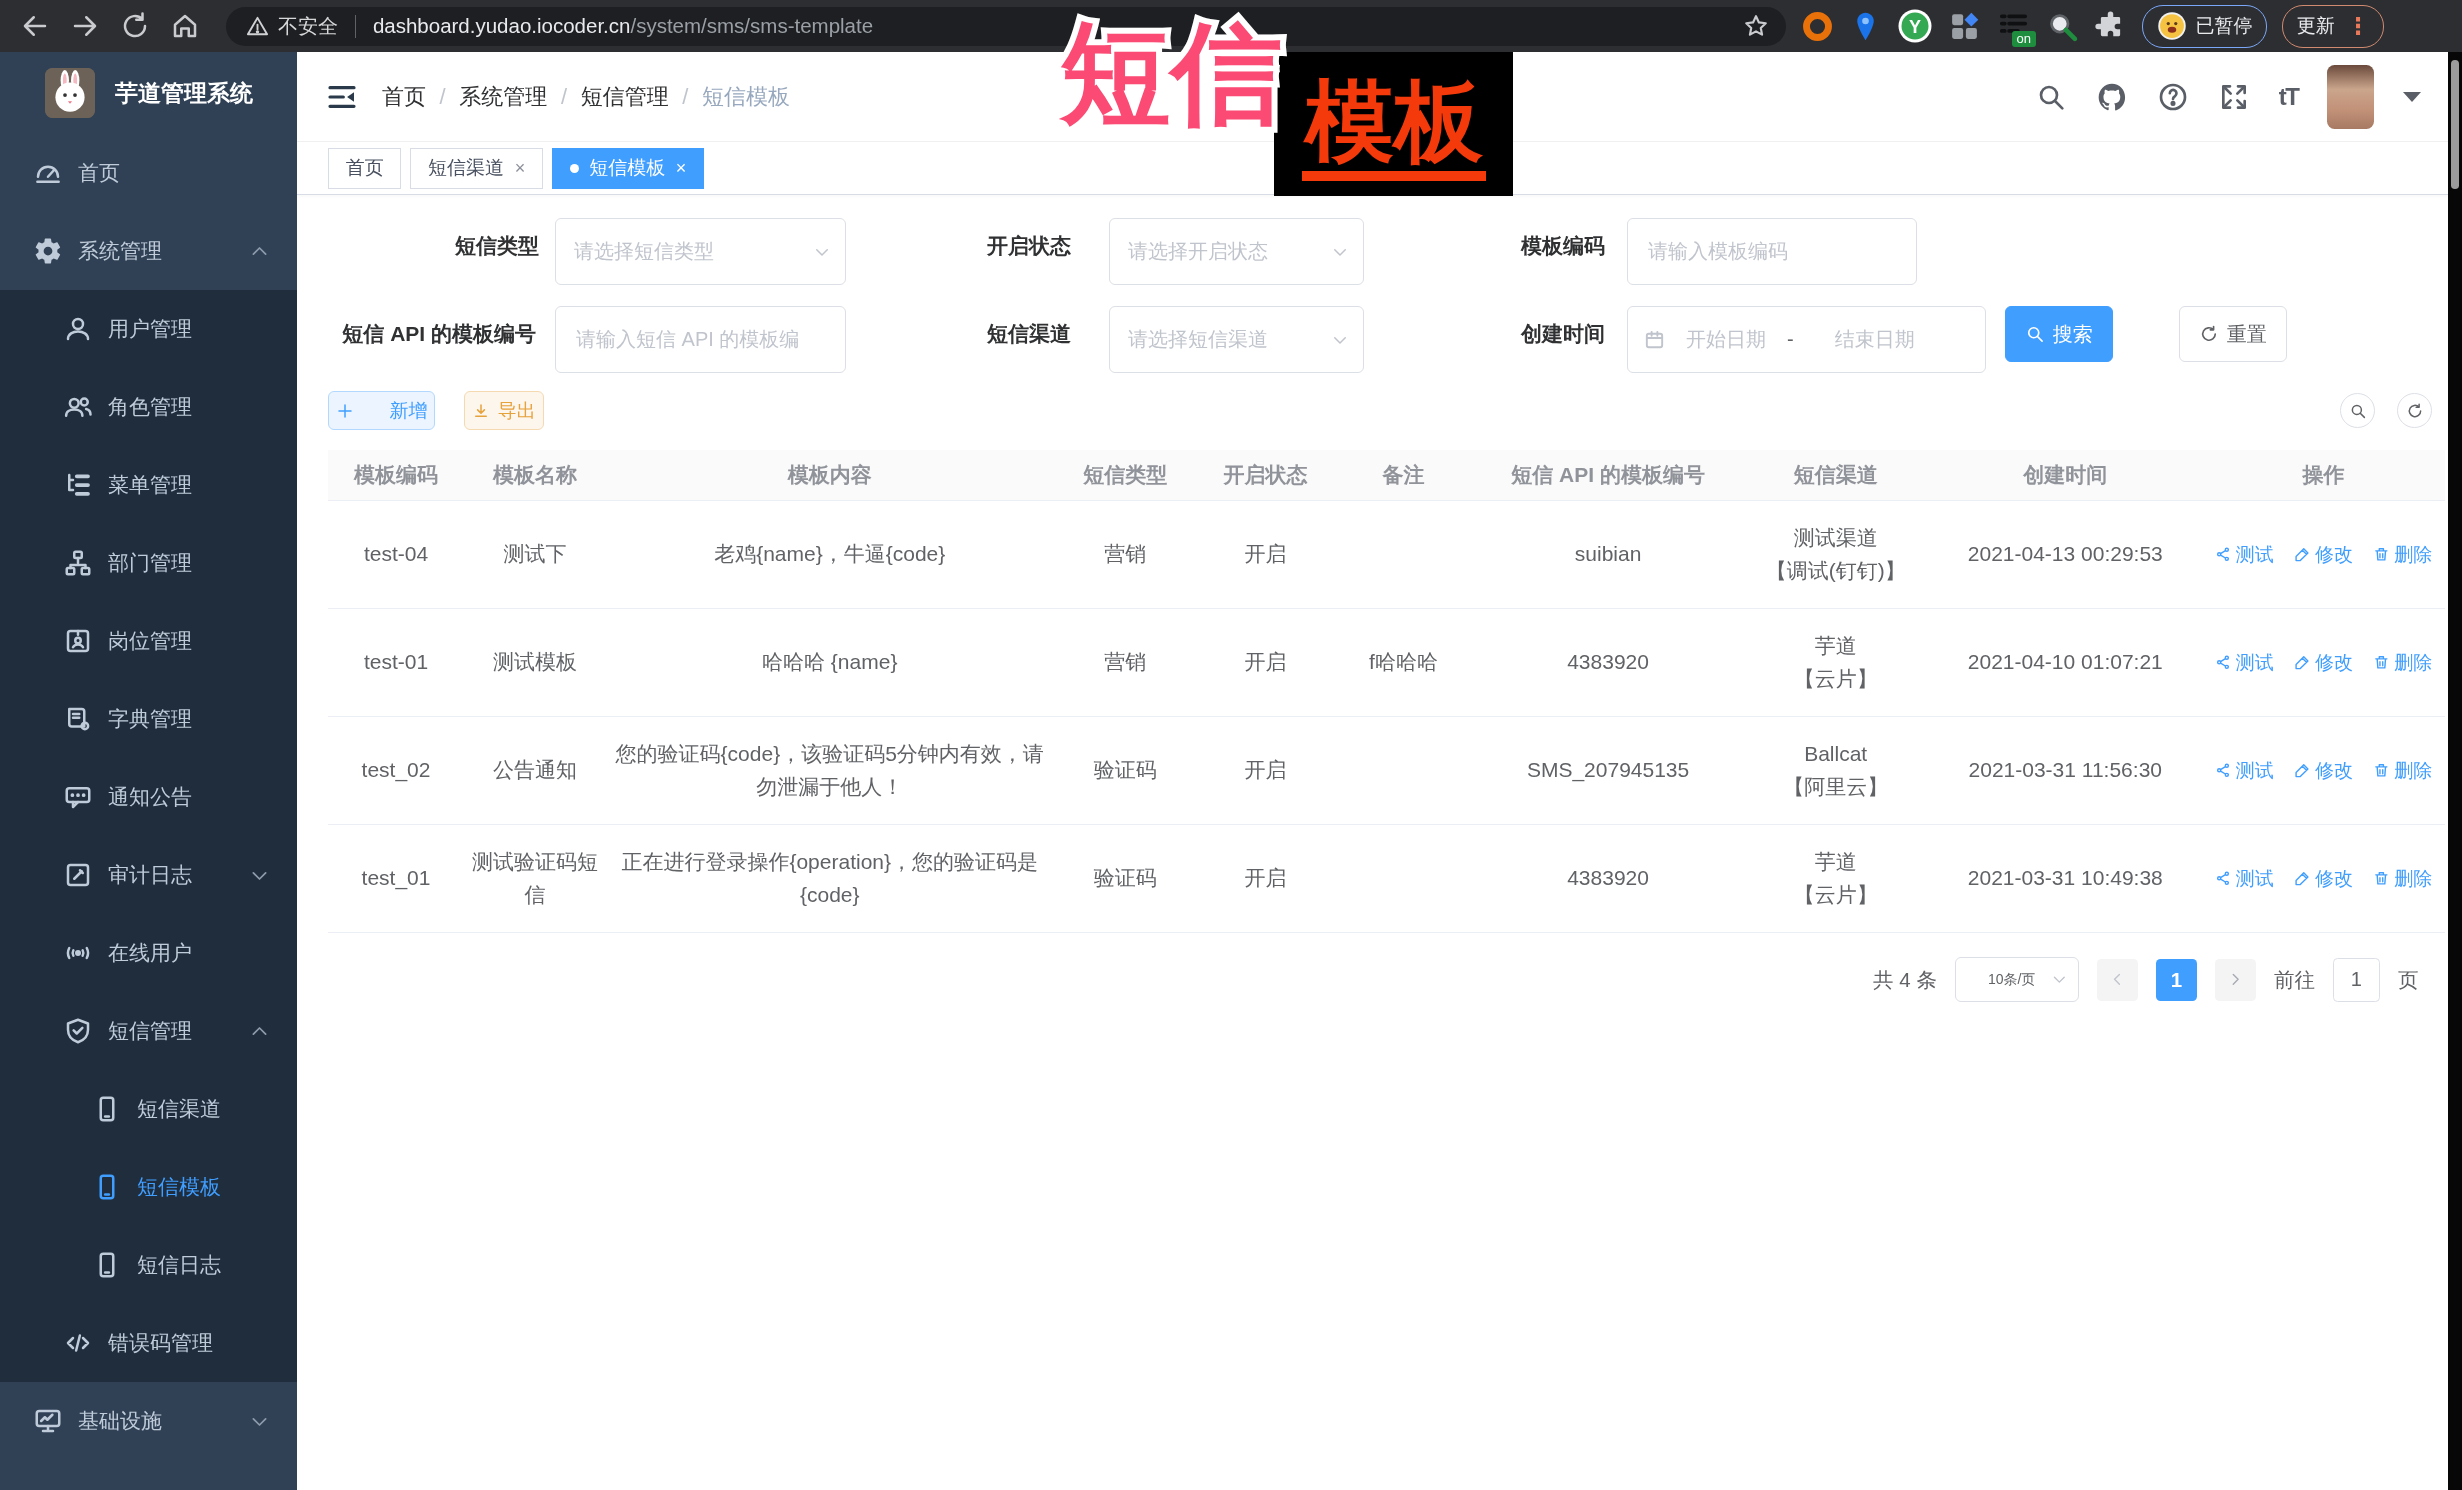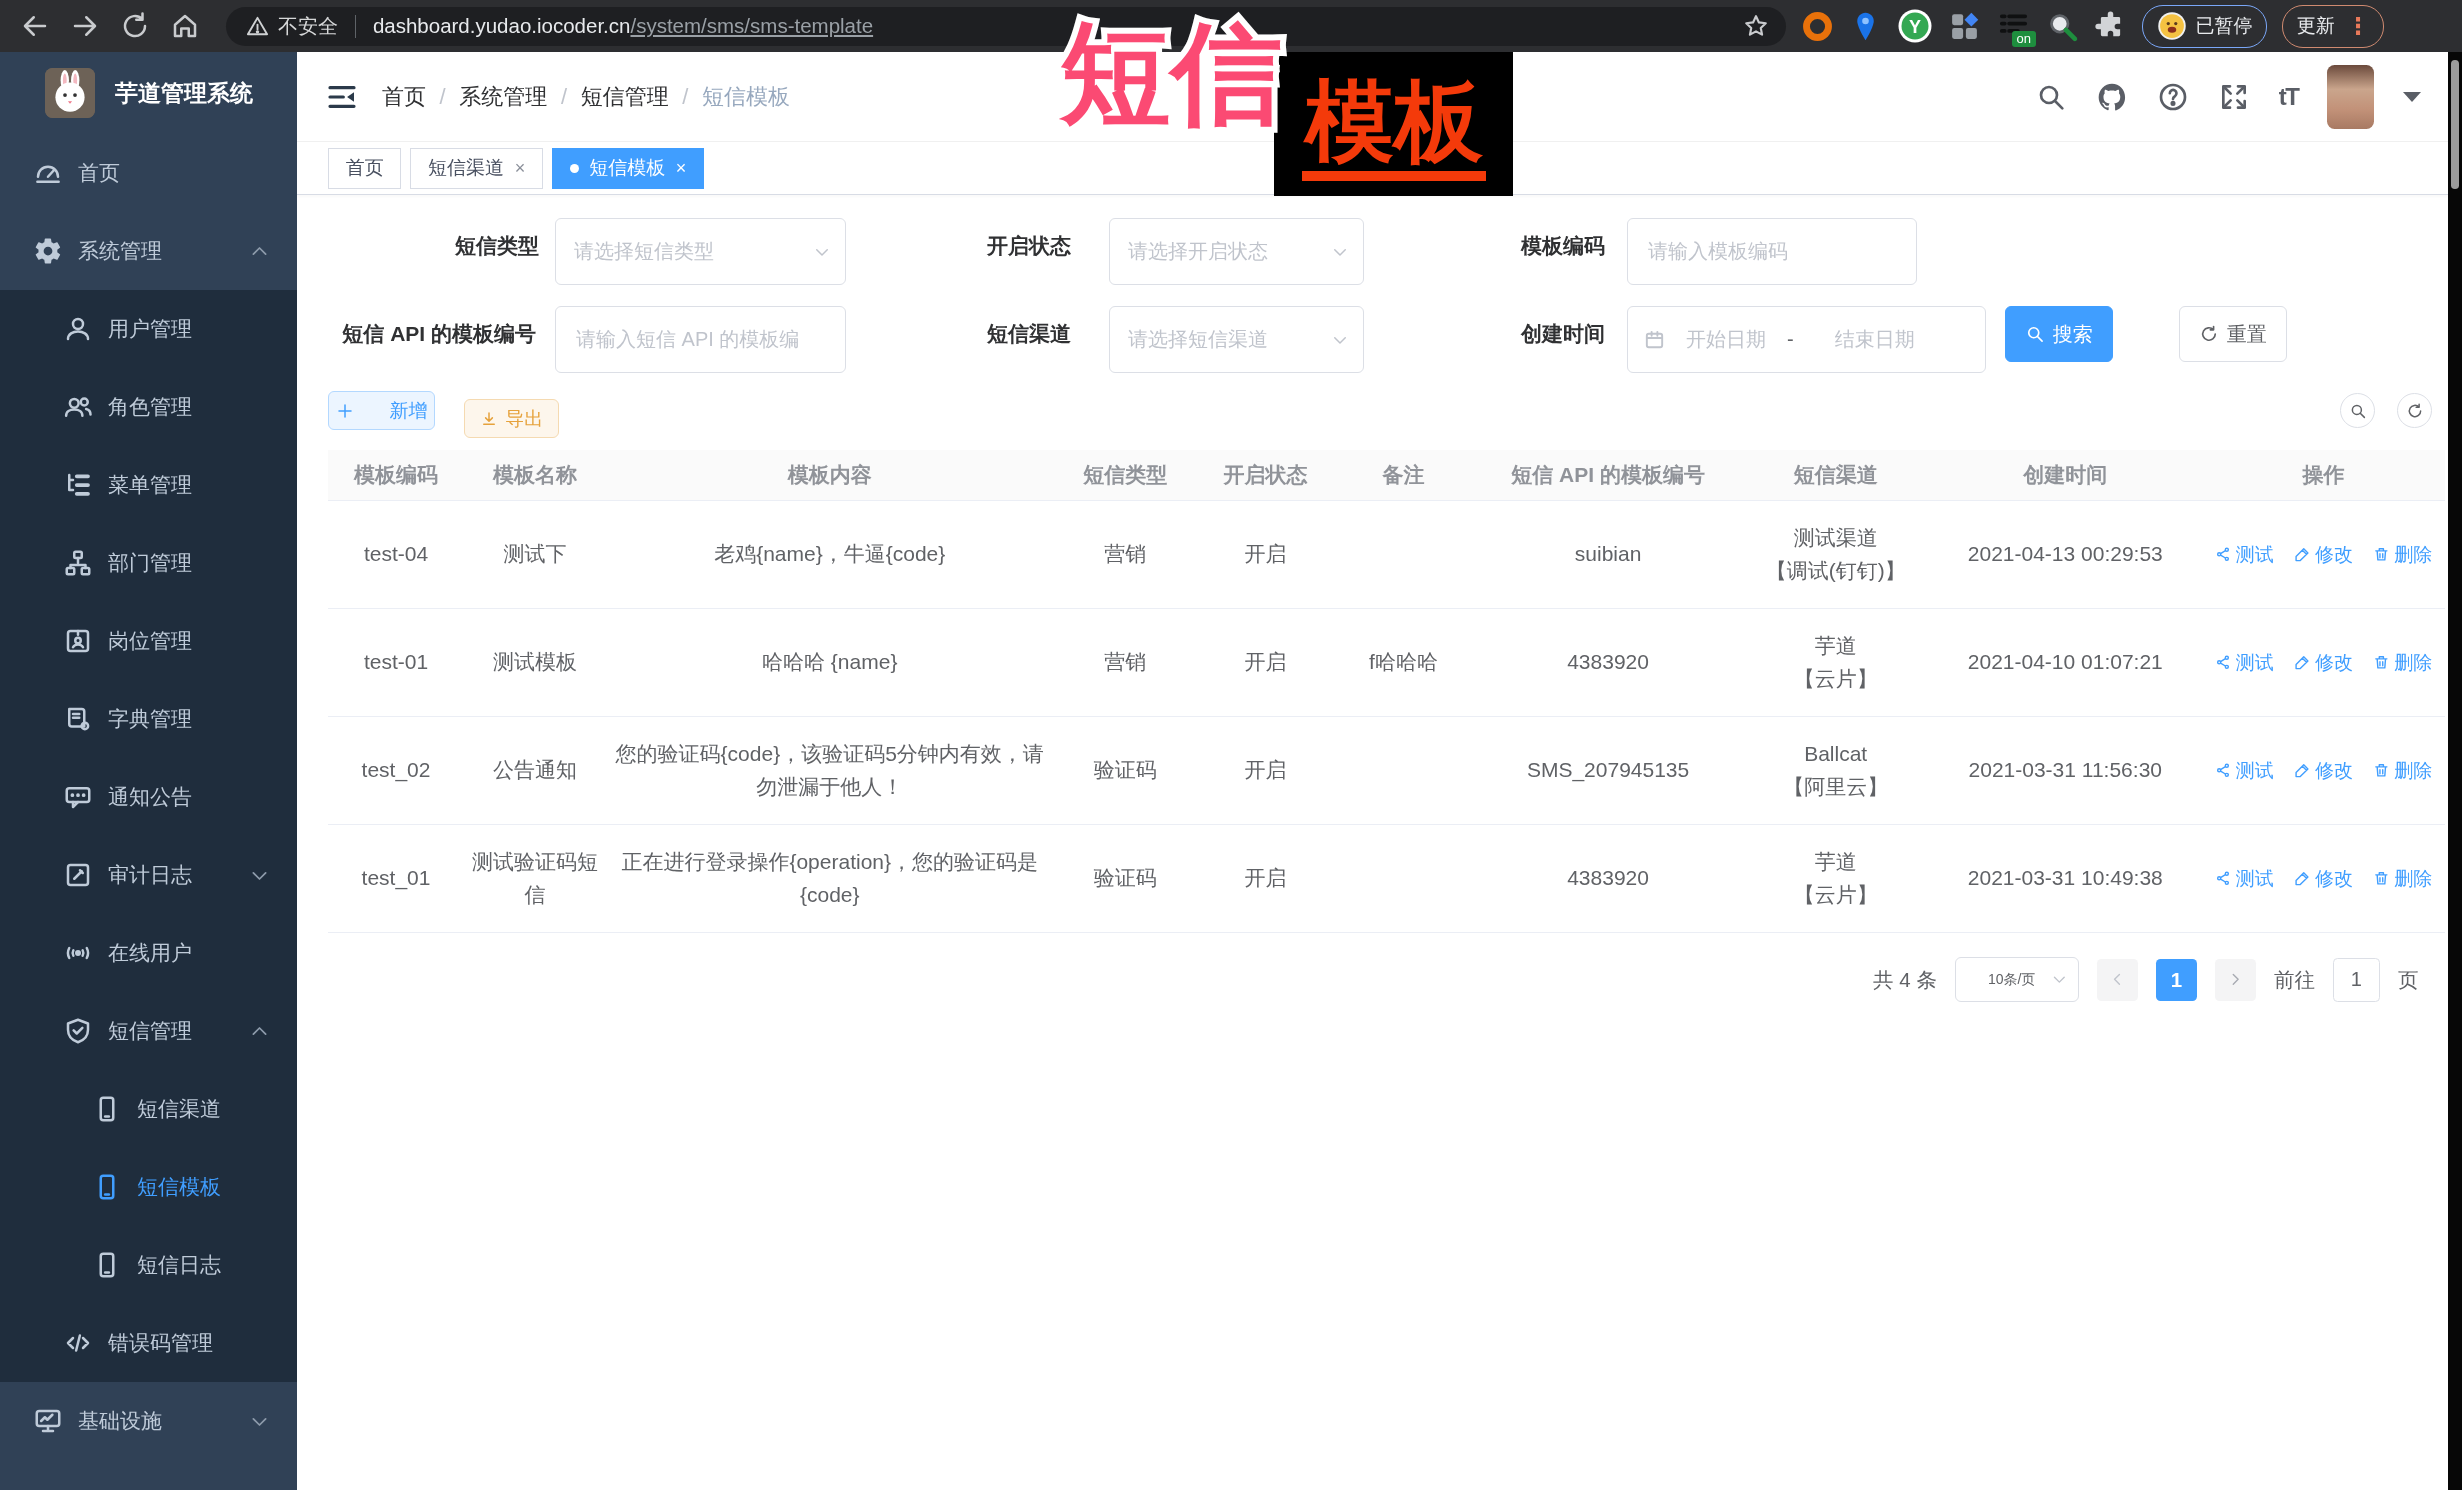--- a/index.html
+++ b/index.html
@@ -8,21 +8,21 @@
   
   #chrome{position:absolute;left:0;top:0;width:2462px;height:52px;background:#2d2e31;display:flex;align-items:center;}
   .nav-ico{width:30px;height:30px;color:#c9cbce;margin-left:20px;flex:0 0 auto;}
   .s{fill:none;stroke:currentColor;stroke-width:2;stroke-linecap:round;stroke-linejoin:round;}
   #urlbar{height:39px;background:#1e1f22;border-radius:21px;display:flex;align-items:center;
           margin-left:26px;width:1560px;color:#d6d7d8;font-size:20px;}
   #urlbar .warn{width:23px;height:23px;margin-left:20px;color:#cfd1d3;}
   #urlbar .sec{margin-left:9px;}
   #urlbar .sep{width:1.5px;height:23px;background:#5f6368;margin:0 16.7px;}
   .url-host{color:#e8eaed;font-size:20.5px;}
-  .url-path{color:#9aa0a6;font-size:20.5px;text-decoration:underline;}
+  .url-path{color:#9aa0a6;font-size:20.5px;}
   #urlbar .star{margin-left:auto;margin-right:16.7px;width:26px;height:26px;color:#c9cbce;}
   .ext{margin-left:15px;flex:0 0 auto;}
   .pill{display:flex;align-items:center;height:41px;border-radius:21px;margin-left:15px;padding:0 13.6px;color:#e8eaed;font-size:19px;}
   #paused-pill{border:1.5px solid #7aa7f8;}
   #update-pill{border:1.5px solid #cf8a70;margin-right:7.6px;}
   .face{width:30px;height:30px;margin-right:9px;}
   .vdots{display:inline-block;margin-left:12px;color:#e8795a;font-size:23px;font-weight:bold;letter-spacing:0;line-height:1;}
   
   #overlay{position:absolute;left:1060px;top:3.8px;z-index:60;display:flex;pointer-events:none;}
   .ov-pink{position:relative;font-size:111px;font-weight:bold;line-height:1;margin-top:15px;white-space:nowrap;}
@@ -464,21 +464,21 @@
             </svg>
           <span>重置</span>
         </div>
 
         <div class="tbtn" id="btn-add" style="left:31px;width:107px;gap:36px;">
           <svg class="bico s" viewBox="0 0 24 24" width="18" height="18">
               <path d="M12 4v16M4 12h16"></path>
             </svg>
           <span>新增</span>
         </div>
-        <div class="tbtn" id="btn-export" style="left:167px;width:95px;margin-top:8px;">
+        <div class="tbtn" id="btn-export" style="left:167px;width:80px;">
           <svg class="bico s" viewBox="0 0 24 24" width="18" height="18">
               <path d="M12 4v10M7.5 10.5L12 15l4.5-4.5M5 19h14"></path>
             </svg>
           <span>导出</span>
         </div>
         <div class="cbtn" style="left:2043px;">
           <svg class="s" viewBox="0 0 24 24">
               <circle cx="10.5" cy="10.5" r="6"></circle>
               <path d="M15 15l5.5 5.5"></path>
             </svg>

